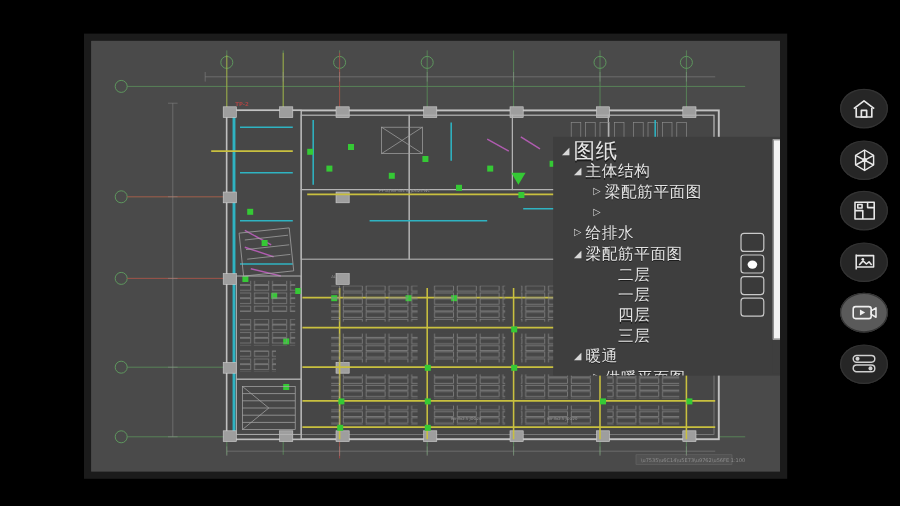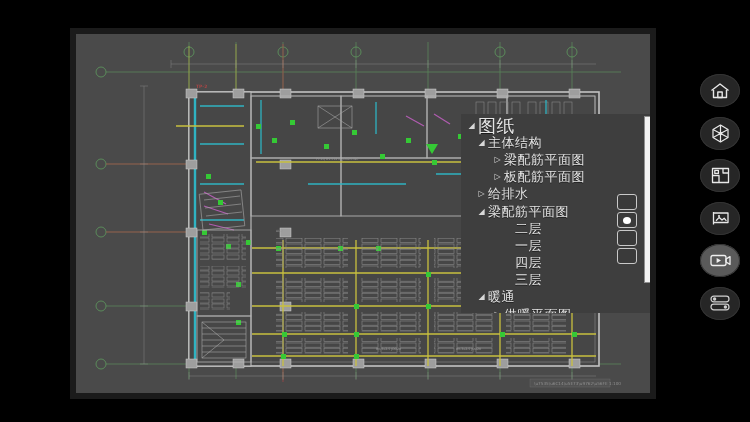--- a/index.html
+++ b/index.html
@@ -345,21 +345,20 @@
             <li class="tree-row lv2">
               <span class="tw">◢</span>
               <span class="tl">主体结构</span>
             </li>
             <li class="tree-row lv3">
               <span class="tw">▷</span>
               <span class="tl">梁配筋平面图</span>
             </li>
             <li class="tree-row lv3">
               <span class="tw">▷</span>
-              <span class="tl">板配筋平面图</span>
             </li>
             <li class="tree-row lv2">
               <span class="tw">▷</span>
               <span class="tl">给排水</span>
             </li>
             <li class="tree-row lv2">
               <span class="tw">◢</span>
               <span class="tl">梁配筋平面图</span>
             </li>
             <li class="tree-row lv3leaf">

